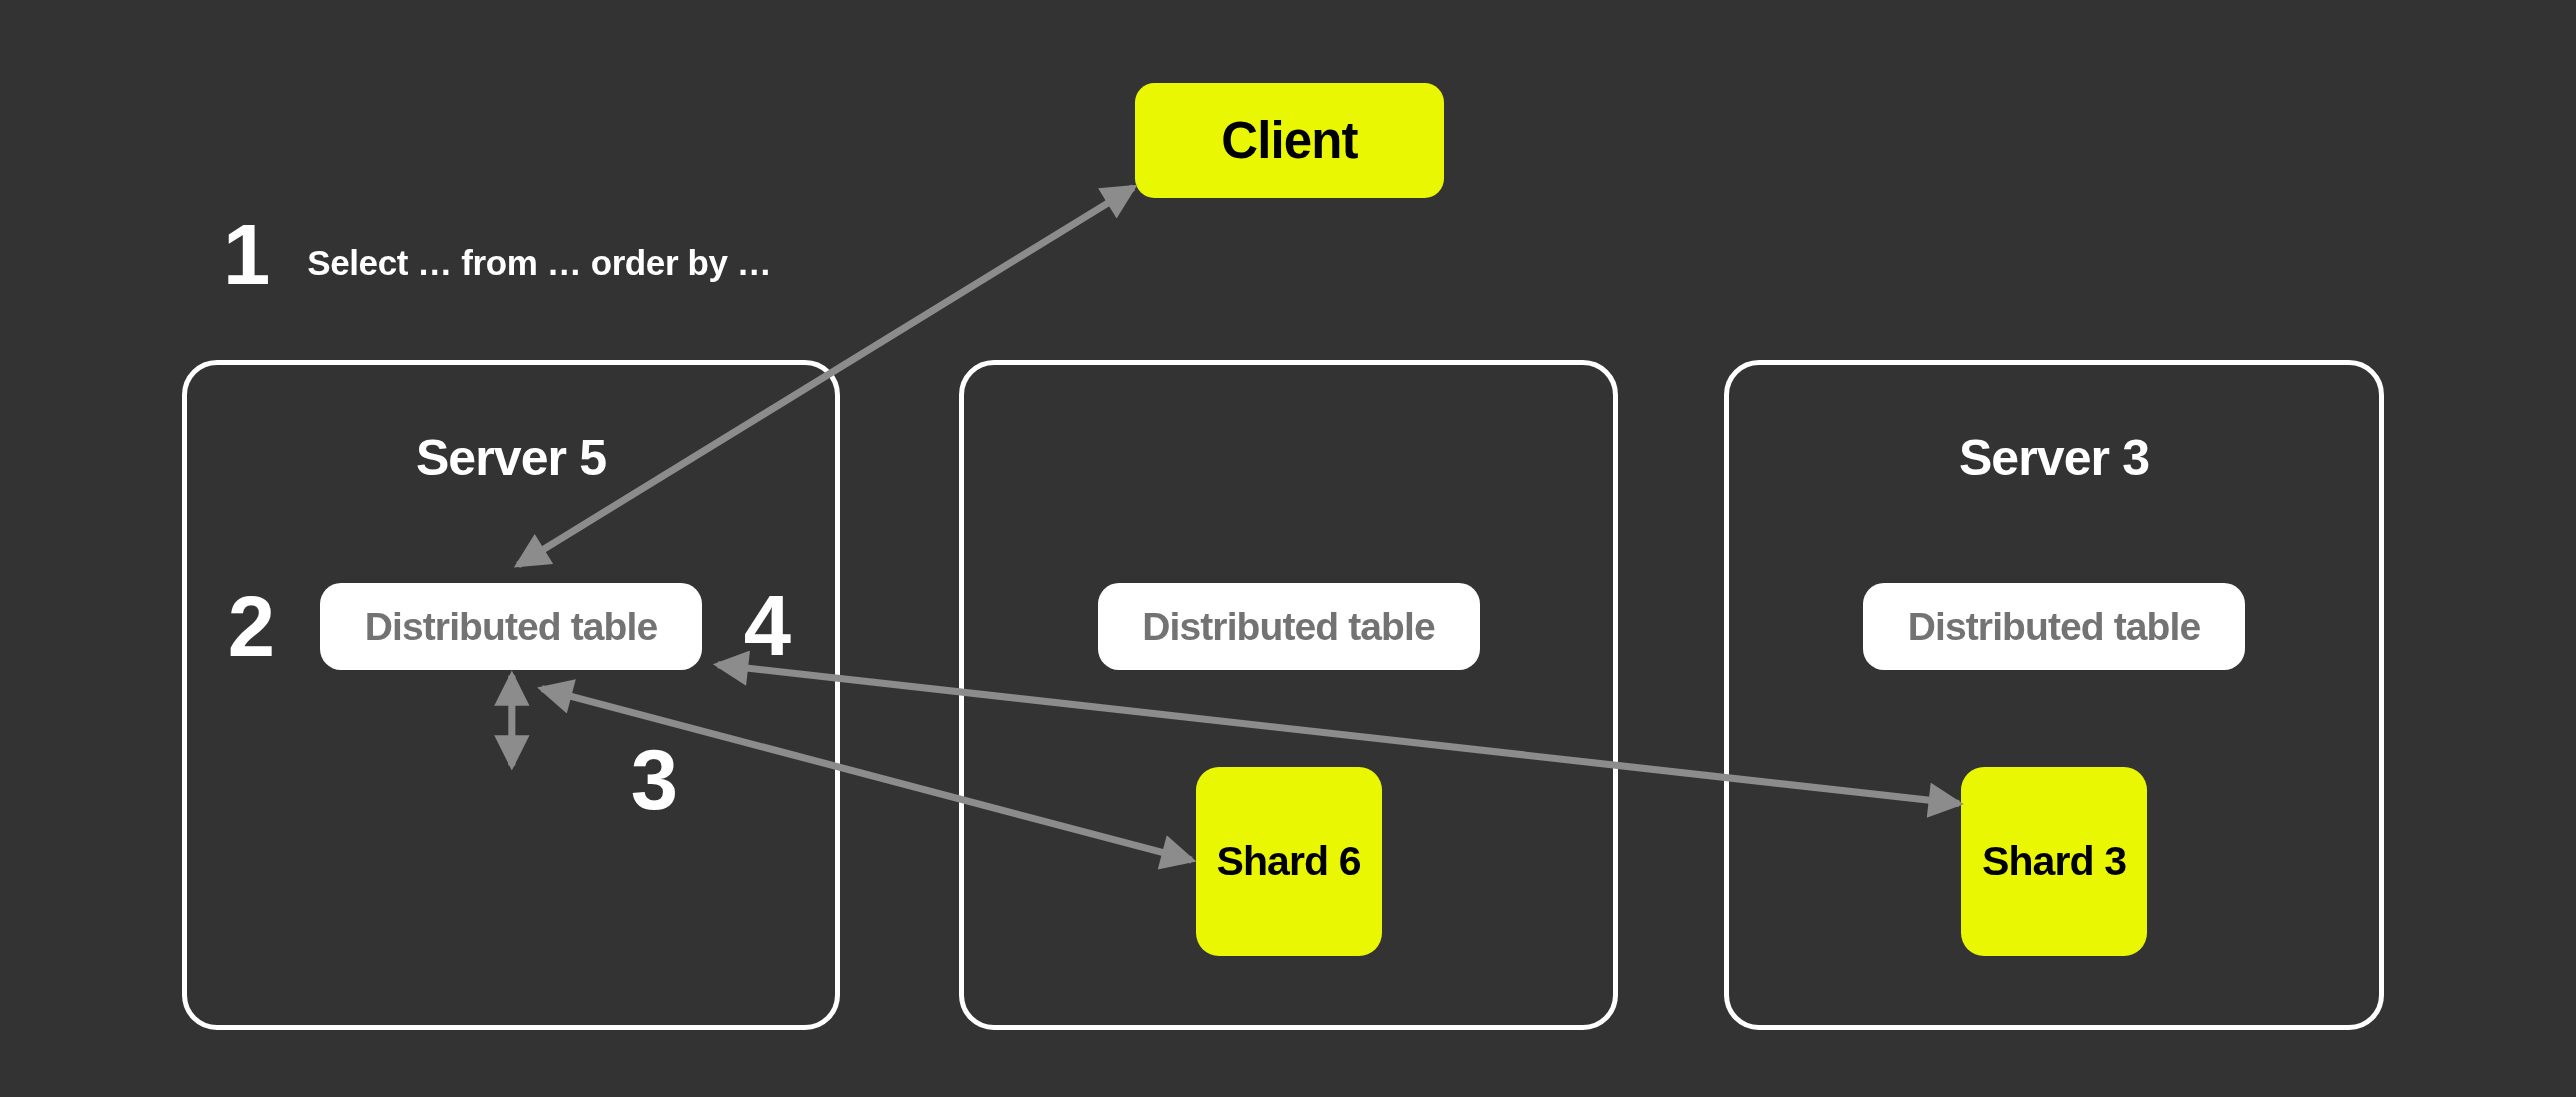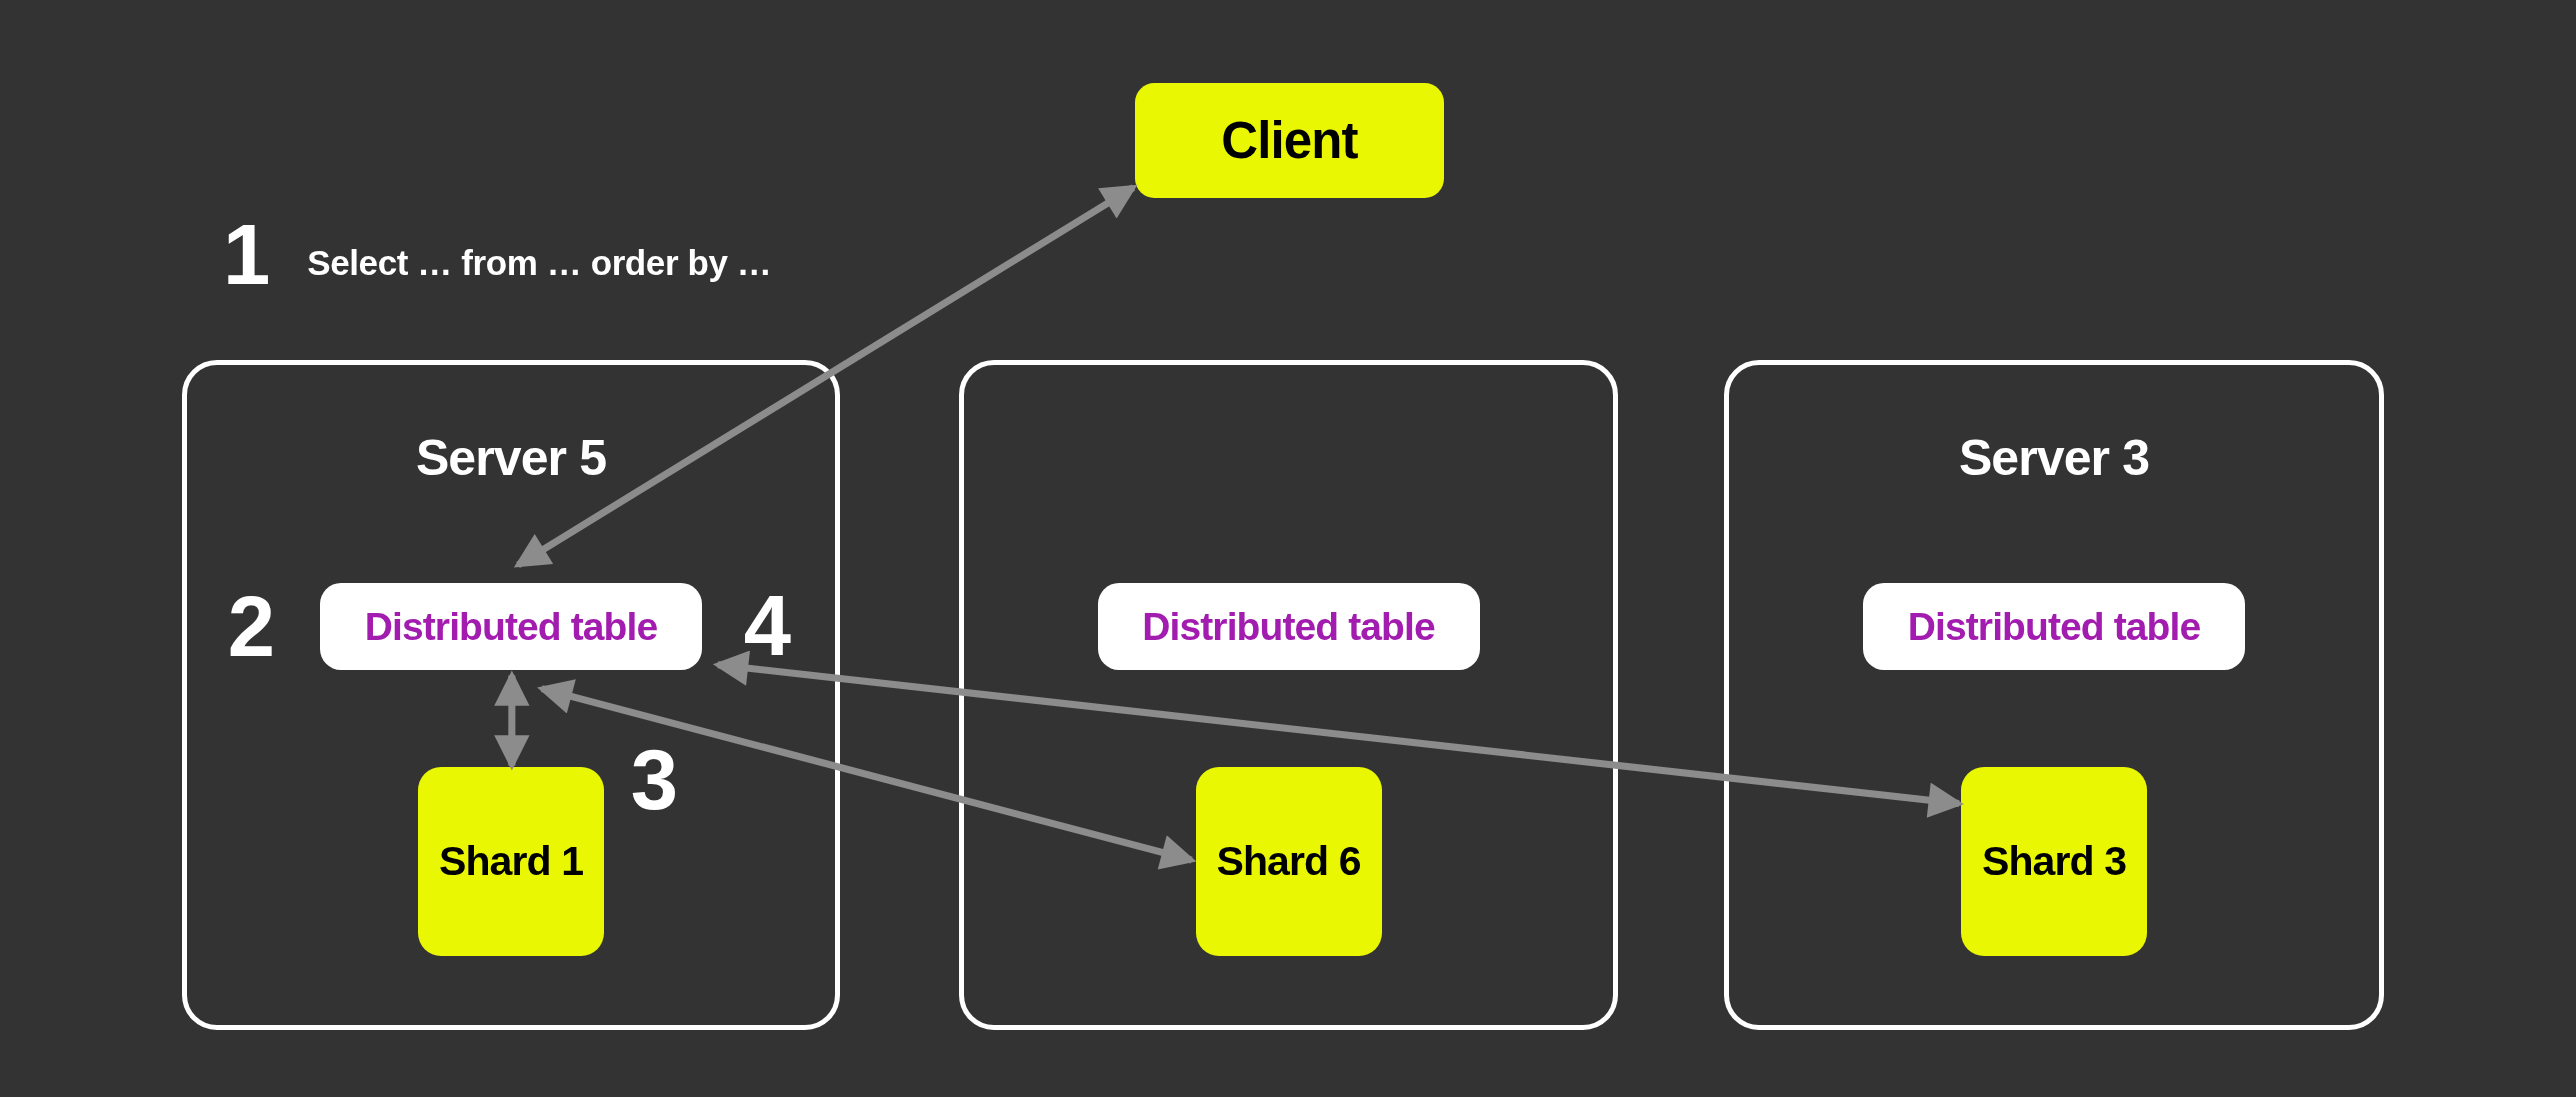--- a/index.html
+++ b/index.html
@@ -92,21 +92,21 @@
     letter-spacing: -0.9px;
   }
   .dist-table {
     position: absolute;
     top: 218px;
     left: 50%;
     transform: translateX(-50%);
     width: 382px; height: 87px;
     background: #FFFFFF;
     border-radius: 21px;
-    color: #a21caf;
+    color: #737373;
     font-size: 39px;
     letter-spacing: -0.9px;
     display: flex;
     align-items: center;
     justify-content: center;
   }
   .shard-node {
     position: absolute;
     top: 402px;
     left: 50%;
@@ -163,23 +163,20 @@
 
   <div class="step-number num2">2</div>
   <div class="step-number num4">4</div>
   <div class="step-number num3">3</div>
 
   <div class="server-box server-1">
     <div class="server-title">Server 5</div>
     <div class="dist-table">
       <span>Distributed table</span>
     </div>
-    <div class="shard-node">
-      <span>Shard 1</span>
-    </div>
   </div>
 
   <div class="server-box server-2">
     <div class="dist-table">
       <span>Distributed table</span>
     </div>
     <div class="shard-node">
       <span>Shard 6</span>
     </div>
   </div>

